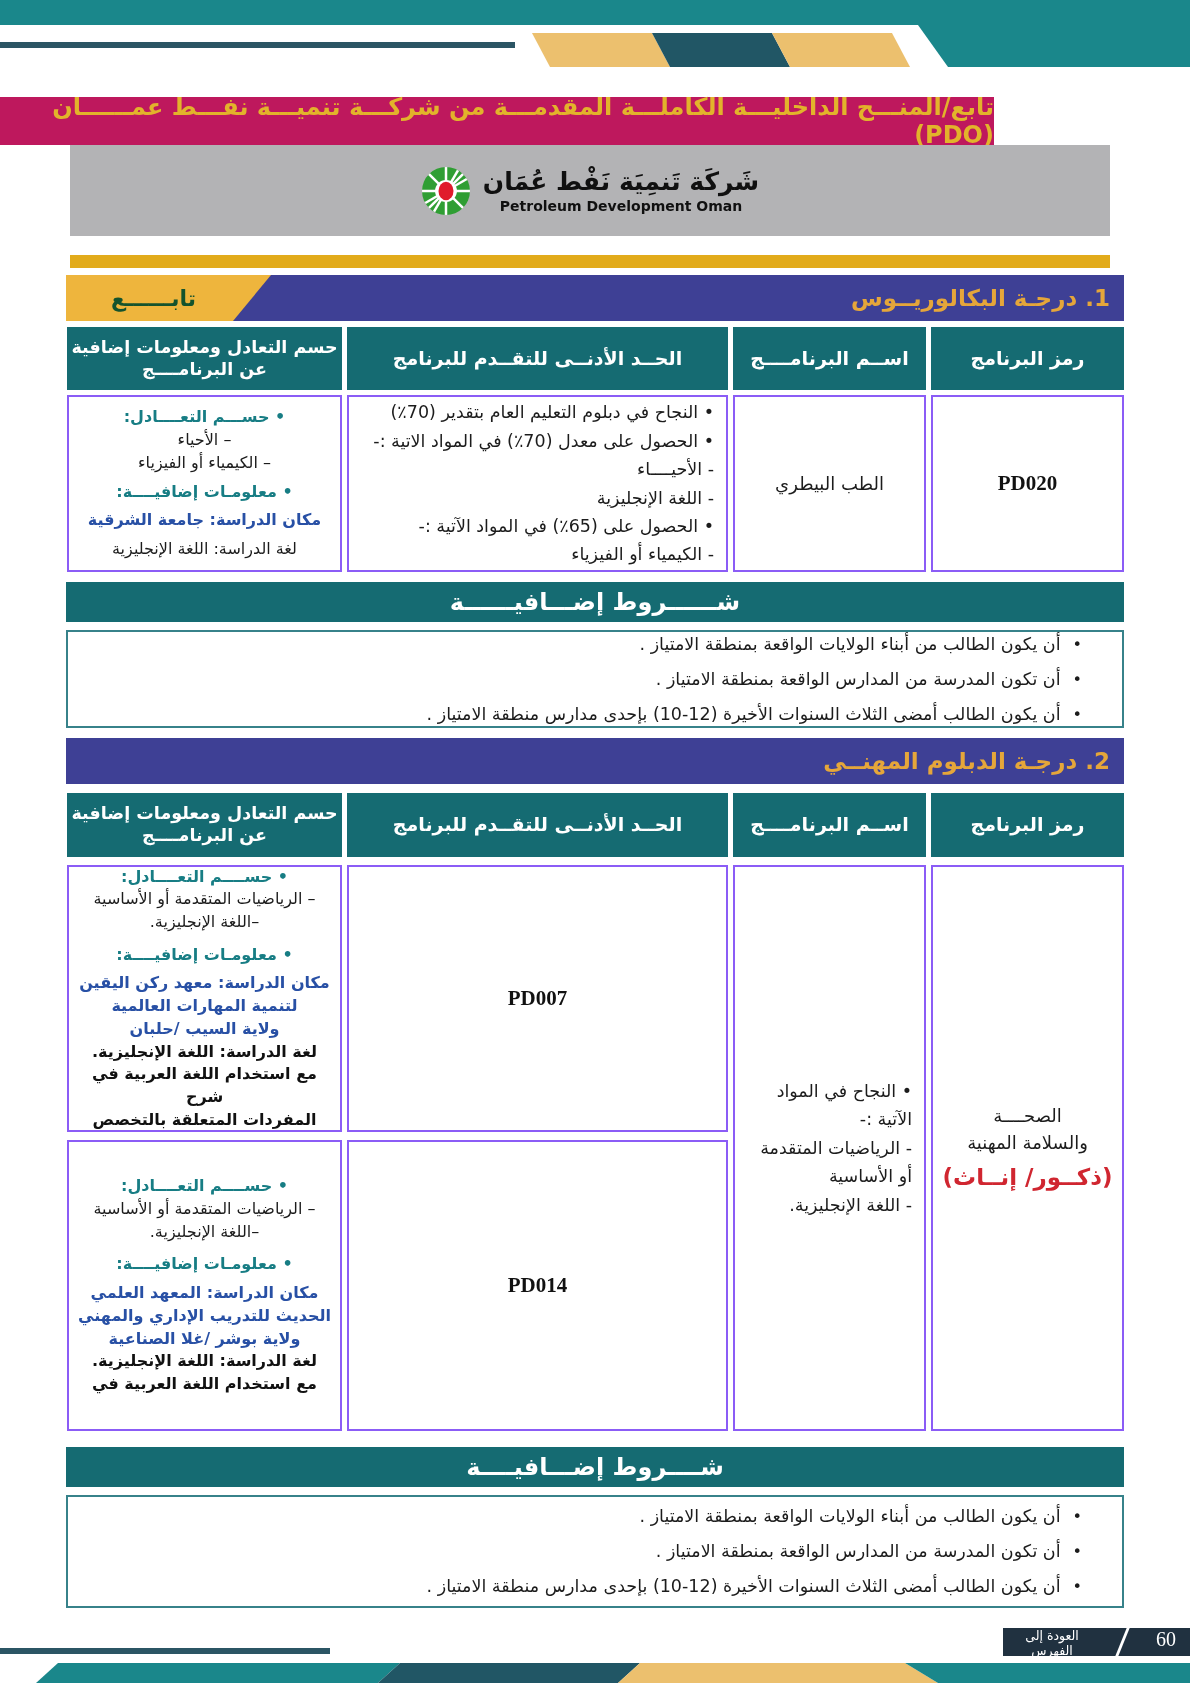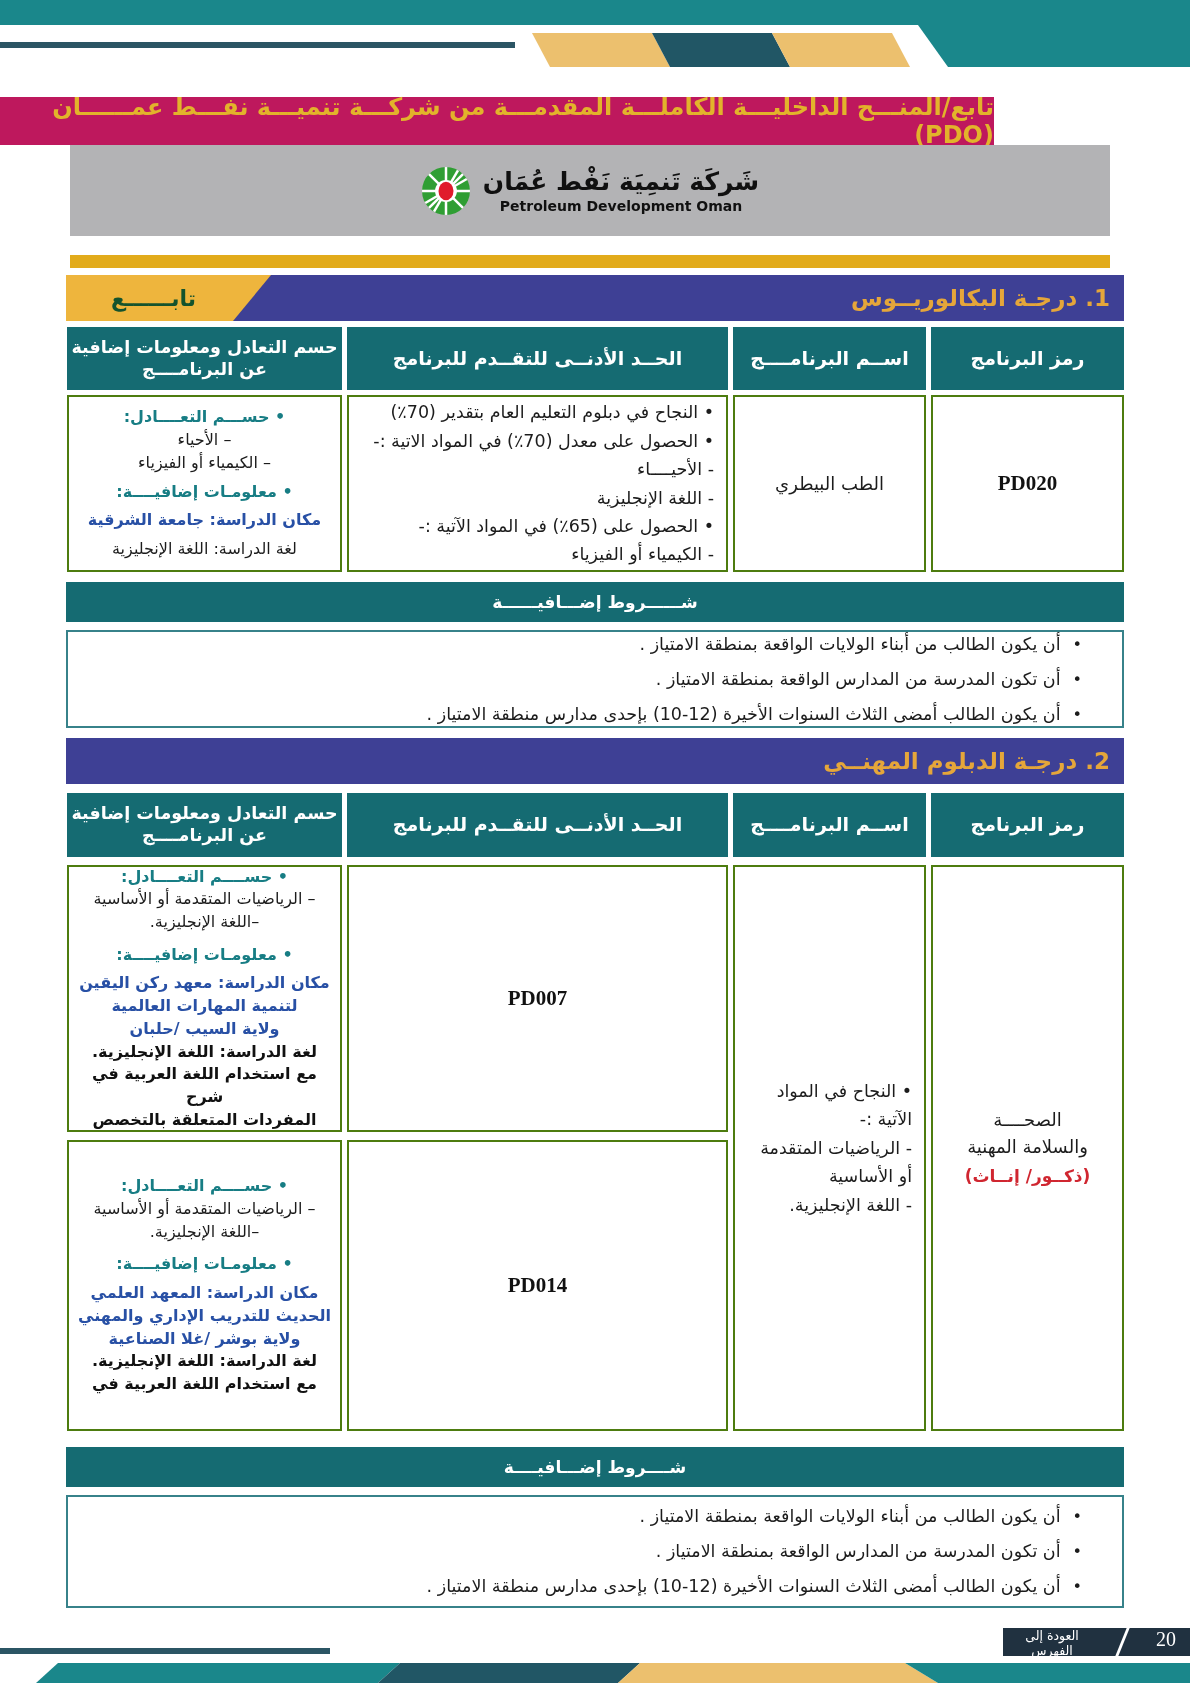--- a/index.html
+++ b/index.html
@@ -35,38 +35,38 @@
   .tab span{color:#14532d;font-weight:bold;font-size:22px;margin-right:30px;}
 
   
   .tbl{position:absolute;left:66px;width:1058px;display:grid;direction:rtl;
        grid-template-columns:193px 193px 381px 275px;column-gap:5px;}
   .t1{top:327px;grid-template-rows:63px 177px;row-gap:5px;}
   .t2{top:793px;grid-template-rows:64px 267px 291px;row-gap:8px;}
   .hcell{background:#156b72;color:#ffffff;font-weight:bold;font-size:19px;
          display:flex;flex-direction:column;align-items:center;justify-content:center;line-height:1.25;}
   .hcell.small{font-size:17.5px;}
-  .cell{background:#ffffff;border:2px solid #4d7c0f;box-sizing:border-box;
+  .cell{background:#ffffff;border:2px solid #8b5cf6;box-sizing:border-box;
         display:flex;flex-direction:column;justify-content:center;}
   .code-cell{align-items:center;font-family:"Liberation Serif","DejaVu Serif",serif;
              font-weight:bold;font-size:21px;color:#111;}
   .name-cell{align-items:center;text-align:center;font-size:18px;color:#1c1c1c;line-height:1.5;}
-  .name-cell .red{color:#d02630;font-weight:bold;font-size:17px;margin-top:4px;}
+  .name-cell .red{color:#d02630;font-weight:bold;font-size:23px;margin-top:4px;}
   .min-cell{text-align:right;padding:8px 12px;font-size:17.5px;color:#1c1c1c;line-height:1.62;}
   .info-cell{text-align:center;padding:6px 8px;font-size:16px;color:#1c1c1c;line-height:1.42;}
   .teal-b{color:#177d84;font-weight:bold;}
   .blue-b{color:#2850a5;font-weight:bold;}
   .blk-b{color:#111;font-weight:bold;}
   .mt6{margin-top:6px;} .mt10{margin-top:10px;}
   .span2{grid-row:2/4;}
 
   
   .cond-bar{position:absolute;left:66px;width:1058px;height:40px;background:#156b72;
             display:flex;align-items:center;justify-content:center;}
-  .cond-bar span{color:#ffffff;font-weight:bold;font-size:17px;}
+  .cond-bar span{color:#ffffff;font-weight:bold;font-size:24px;}
   .cond-box{position:absolute;left:66px;width:1058px;background:#ffffff;border:2px solid #37828a;
             box-sizing:border-box;direction:rtl;display:flex;flex-direction:column;
             justify-content:center;padding:6px 40px;}
   .cond-line{display:flex;align-items:baseline;font-size:17.5px;color:#1c1c1c;line-height:2.0;}
   .cond-line .bl{margin-left:12px;font-size:16px;}
 
   
   .footer-bar{position:absolute;top:1628px;left:1003px;width:187px;height:28px;background:#203140;
               display:flex;direction:ltr;padding:0 0 0 6px;box-sizing:border-box;gap:20px;}
   .footer-back{flex:1;color:#ffffff;font-size:12.5px;text-align:center;direction:rtl;text-decoration:none;}
@@ -243,21 +243,21 @@
     </div>
     <div class="cond-line">
       <span class="bl">•</span>
       <span>أن يكون الطالب أمضى الثلاث السنوات الأخيرة (12-10) بإحدى مدارس منطقة الامتياز .</span>
     </div>
   </div>
 
   <div class="footer-bar">
     <a href="#" class="footer-back">العودة إلى الفهرس</a>
     <div class="footer-slash"></div>
-    <span class="footer-num">20</span>
+    <span class="footer-num">60</span>
   </div>
 
   <svg class="bottom-deco" width="1190" height="40" viewBox="0 0 1190 40">
     <rect x="0" y="5" width="330" height="6" fill="#2b5564"></rect>
     <polygon points="58,20 400,20 378,40 36,40" fill="#1a878b"></polygon>
     <polygon points="400,20 640,20 618,40 378,40" fill="#215665"></polygon>
     <polygon points="640,20 905,20 938,40 618,40" fill="#ecc06e"></polygon>
     <polygon points="905,20 1190,20 1190,40 938,40" fill="#1a878b"></polygon>
   </svg>
 

